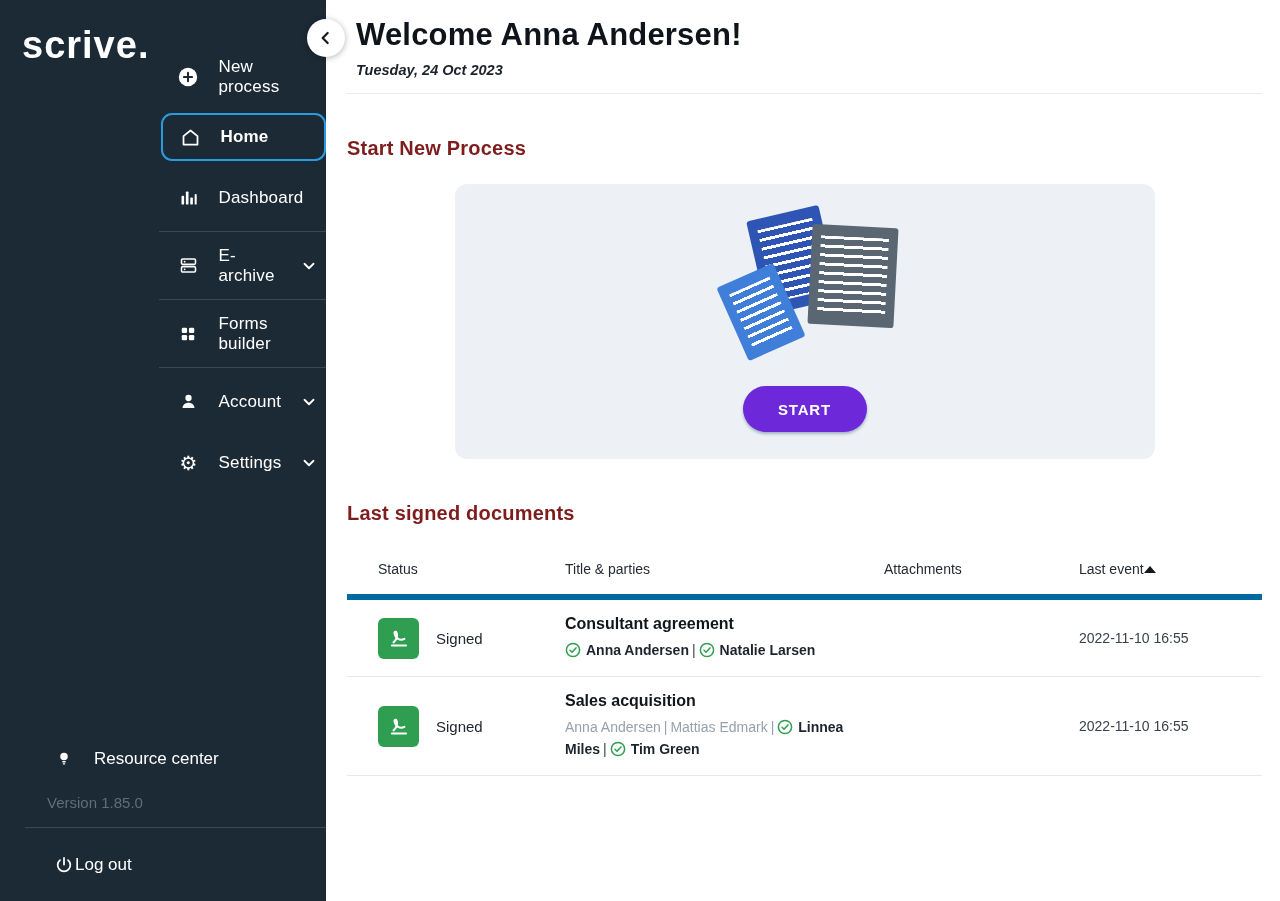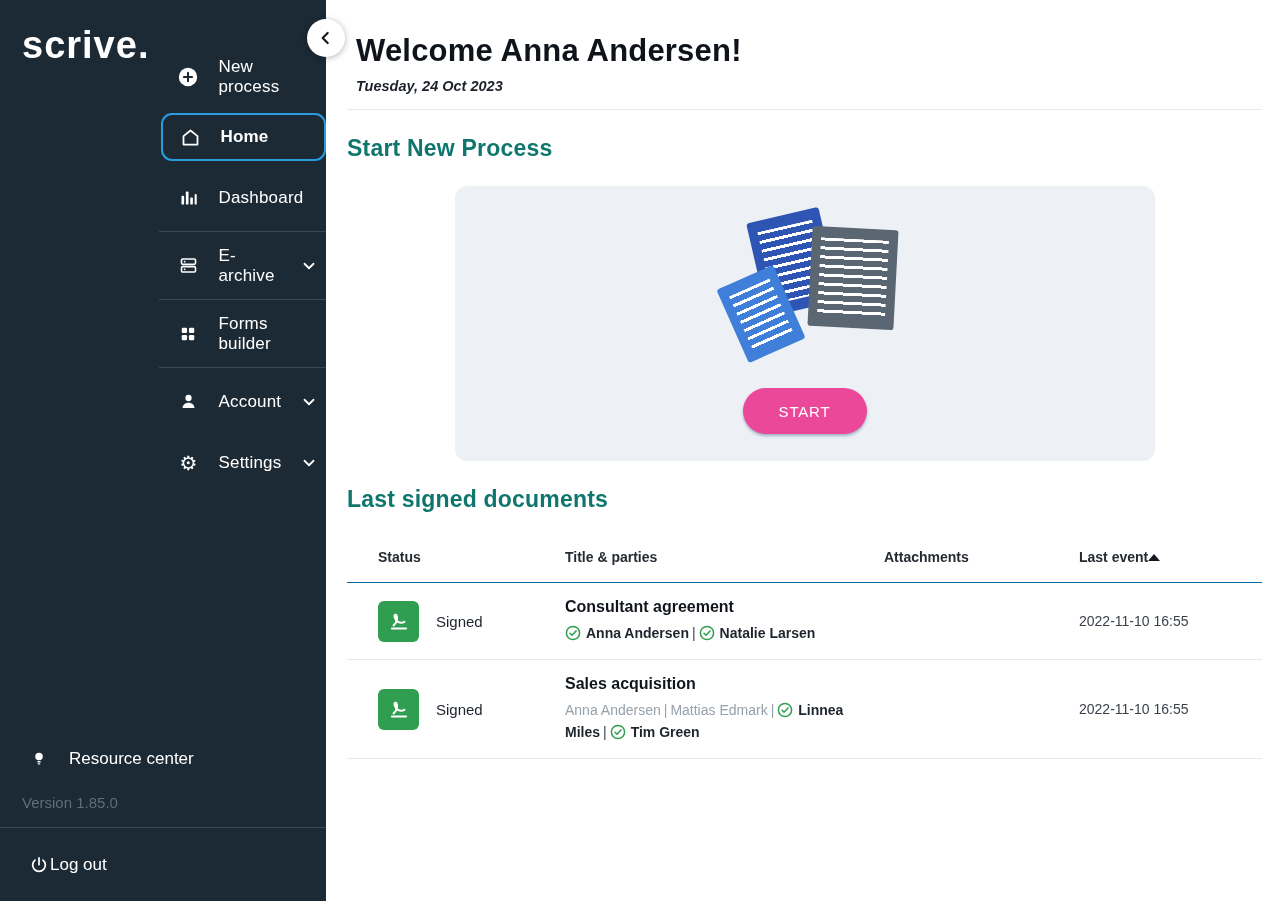--- a/index.html
+++ b/index.html
@@ -26,66 +26,66 @@
     letter-spacing:.2px; cursor:pointer;
   }
   .nav-item.active {
     height:48px; margin:6px 12px; padding:0 10px 0 16px;
     border:2px solid #2b9be0; border-radius:11px; font-weight:700;
   }
   .nav-divider { border-top:1px solid rgba(255,255,255,.14); margin:3px 10px; }
   .icon { display:inline-flex; align-items:center; justify-content:center; width:22px; height:22px; flex-shrink:0; }
   .chevron { margin-left:auto; display:inline-flex; }
   .gear-glyph { font-family:"DejaVu Sans", sans-serif; font-size:20px; line-height:1; color:#fff; }
-  .sidebar-bottom { position:absolute; bottom:0; left:0; right:0; }
+  .sidebar-bottom { position:absolute; bottom:0; left:0; right:0;padding-left:25px; }
   .resource {
     display:flex; align-items:center; gap:19px; padding:0 28px; height:46px;
     font-size:17px; font-weight:500; cursor:pointer;
   }
   .version { padding:12px 0 16px 22px; color:#5f6e7a; font-size:15px; }
   .logout {
     display:flex; align-items:center; padding:0 28px; height:74px;
     border-top:1px solid rgba(255,255,255,.14); font-size:17px; font-weight:500; cursor:pointer;
   }
   
-  .main { flex:1; position:relative; padding:16px 18px 0 21px; background:#fff; }
+  .main { flex:1; position:relative; padding:0 18px 0 21px; background:#fff; }
   .collapse-btn {
     position:absolute; left:-19px; top:19px; width:38px; height:38px; border-radius:50%;
     background:#fff; border:none; box-shadow:0 1px 6px rgba(0,0,0,.3);
     display:flex; align-items:center; justify-content:center; cursor:pointer; z-index:5;
   }
   .page-header { padding:17px 0 0 9px; }
   .welcome { font-size:31px; font-weight:800; letter-spacing:.2px; color:#0f141a; }
   .date { margin-top:9px; font-size:14.5px; font-weight:600; color:#1c222a;font-style:italic; }
   .rule { margin-top:15px; border-top:1px solid #e7e9ec; }
-  .section-title { margin-top:25px; font-size:23px; font-weight:800; color:#0f766e; letter-spacing:.2px; }
+  .section-title { margin-top:43px; font-size:20px; font-weight:800; color:#7f1d1d; letter-spacing:.2px; }
   
   .panel {
     width:700px; height:275px; margin:24px auto 0; background:#edf1f6;
     border-radius:12px; display:flex; flex-direction:column; align-items:center;
   }
   .docs { position:relative; width:190px; height:160px; margin-top:22px; }
   .doc { position:absolute; border-radius:3px; }
   .doc::before {
     content:""; position:absolute; inset:11px 9px;
     background:repeating-linear-gradient(#fff 0 3px, transparent 3px 9px);
   }
   .doc-blue  { width:74px; height:96px; background:#2e55b4; transform:rotate(-13deg); left:46px; top:6px;  z-index:1; }
   .doc-slate { width:86px; height:100px; background:#5b6673; transform:rotate(3deg);  left:100px; top:20px; z-index:2; }
   .doc-light { width:62px; height:80px; background:#3f7fd9; transform:rotate(-24deg); left:20px; top:66px; z-index:3; }
   .start-btn {
     margin-top:20px; width:124px; height:46px; border-radius:26px; border:none;
-    background:#ec4899; color:#fff; font-family:inherit; font-size:15px; font-weight:400;
+    background:#6d28d9; color:#fff; font-family:inherit; font-size:15px; font-weight:700;
     letter-spacing:.8px; cursor:pointer; box-shadow:0 2px 3px rgba(20,60,90,.35);
   }
   
   .doc-table { margin-top:22px; }
   .thead {
     display:flex; align-items:center; padding:14px 0 17px 31px;
-    font-size:14px; color:#252b33; font-weight:700; border-bottom:1px solid #0369a1;
+    font-size:14px; color:#252b33; font-weight:400; border-bottom:6px solid #0369a1;
   }
   .col-status { width:187px; }
   .col-title  { width:319px; }
   .col-attach { width:195px; }
   .col-event  { flex:1; display:flex; align-items:center; }
   .sort-up { width:0; height:0; border-left:6px solid transparent; border-right:6px solid transparent; border-bottom:7px solid #14191f; display:inline-block; }
   .trow { display:flex; align-items:center; padding:15px 0 15px 31px; border-bottom:1px solid #e7e9ec; cursor:pointer; }
   .status-cell { display:flex; align-items:center; gap:17px; }
   .sig-badge {
     width:41px; height:41px; border-radius:6px; background:#2f9e50;

